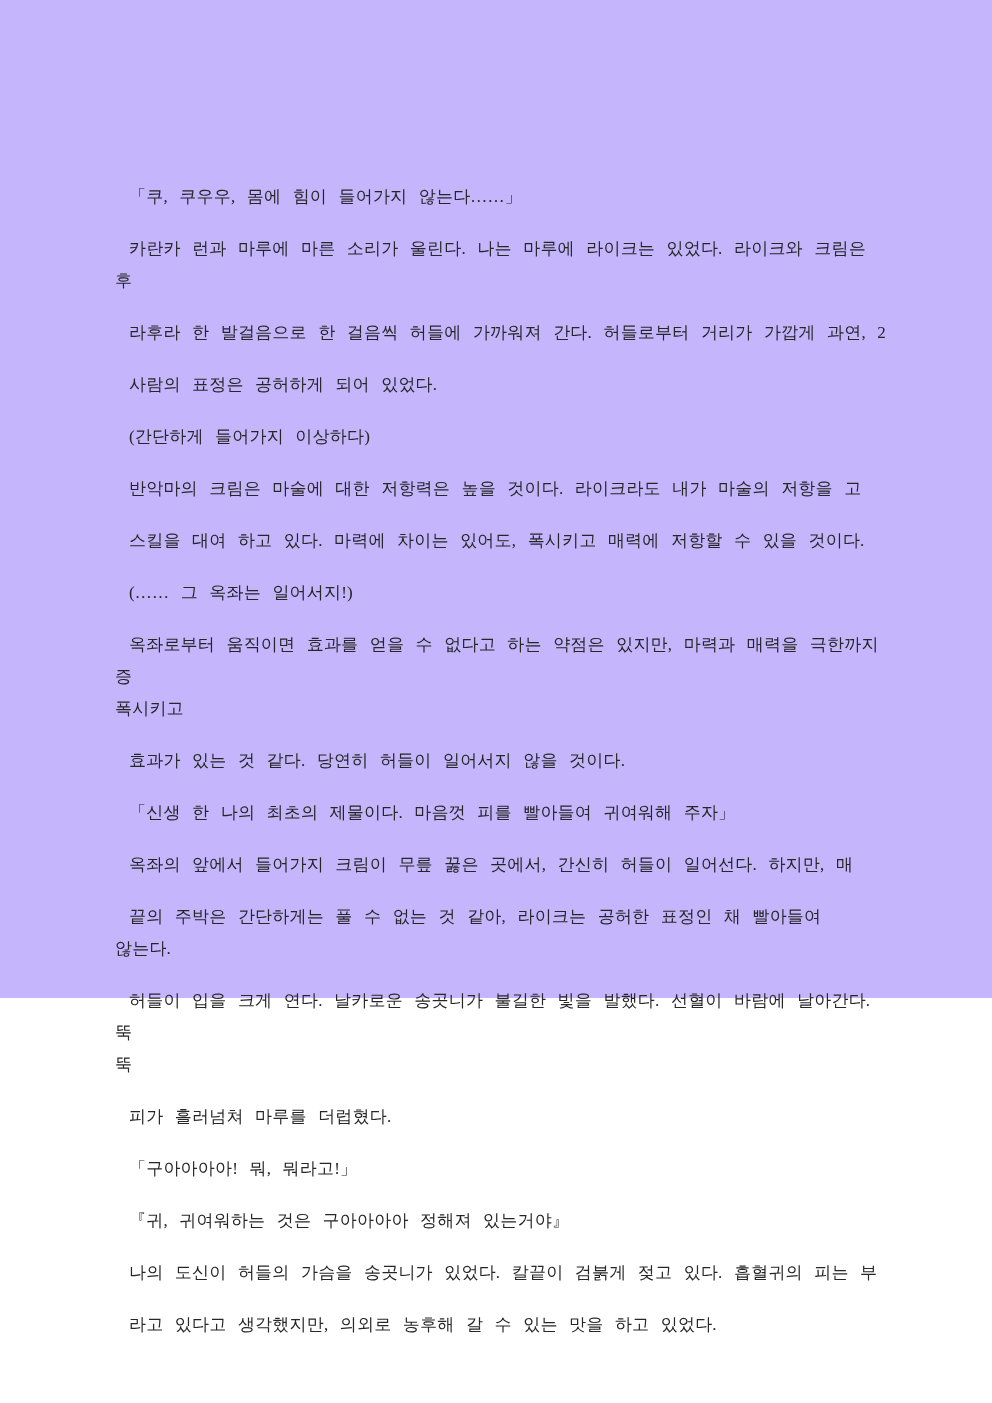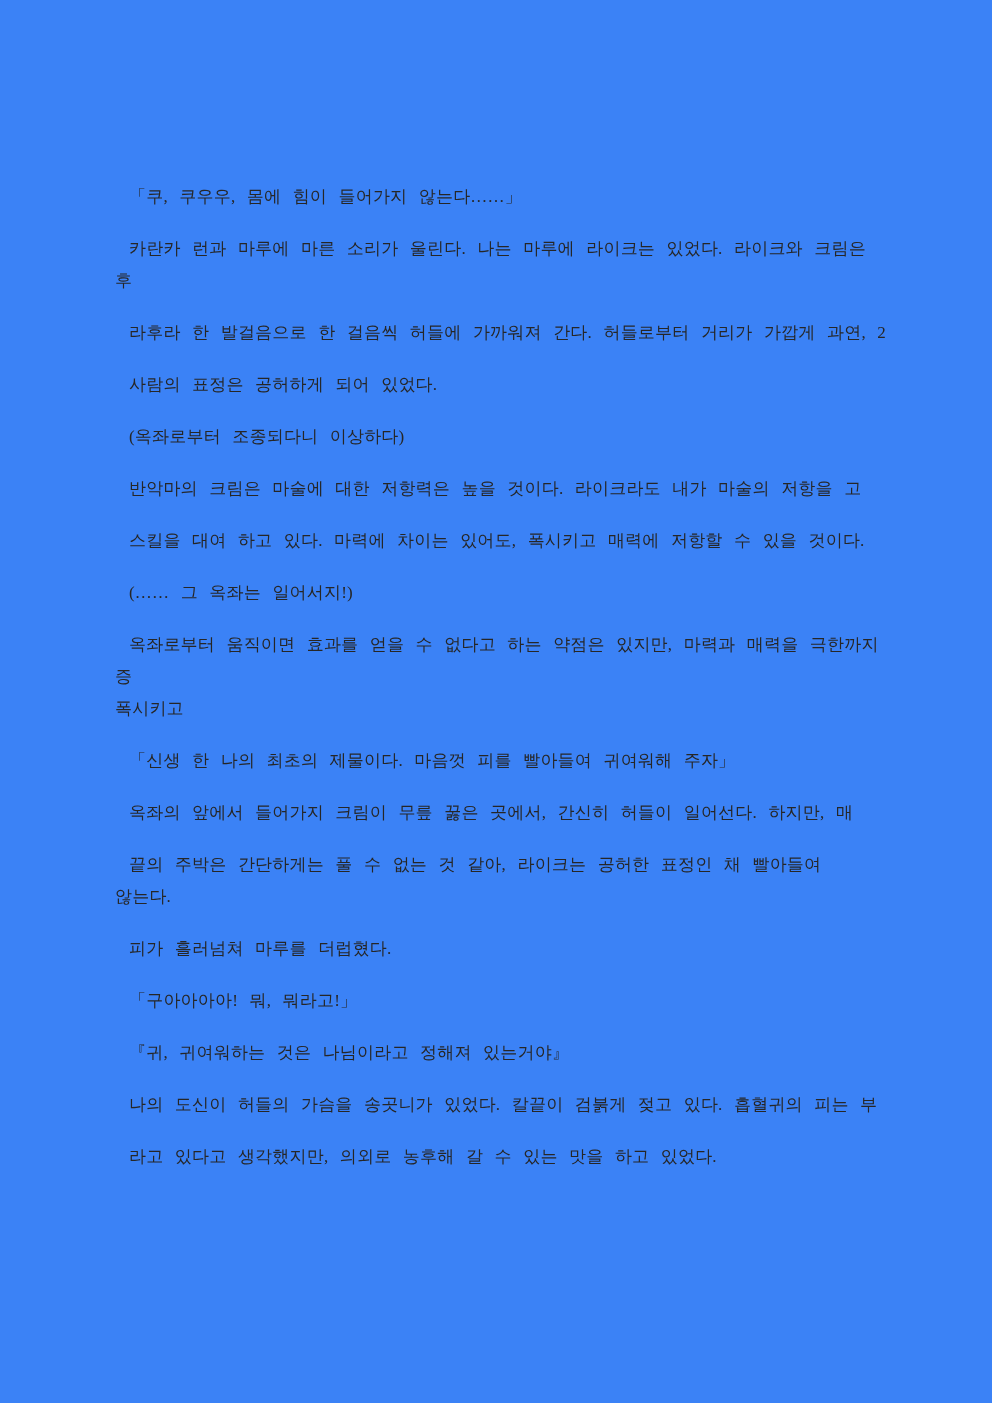--- a/index.html
+++ b/index.html
@@ -9,22 +9,22 @@
   }
   body {
     width: 992px;
     height: 1403px;
     overflow: hidden;
     font-family: "Liberation Serif", serif;
   }
   .page {
     position: relative;
     width: 992px;
-    height: 1403px;
-    background: #3b82f6;
+    height: 998px;
+    background: #c4b5fd;
   }
   .doc {
     position: absolute;
     top: 181px;
     left: 115px;
     width: 773px;
   }
   .para {
     margin: 0 0 20px 0;
     padding: 0;
@@ -42,28 +42,31 @@
 </head>
 <body>
 
 <div class="page">
   <div class="doc">
     <p class="para">「쿠, 쿠우우, 몸에 힘이 들어가지 않는다……」</p>
     <p class="para">카란카 런과 마루에 마른 소리가 울린다. 나는 마루에 라이크는 있었다. 라이크와 크림은
 후</p>
     <p class="para">라후라 한 발걸음으로 한 걸음씩 허들에 가까워져 간다. 허들로부터 거리가 가깝게 과연, 2</p>
     <p class="para">사람의 표정은 공허하게 되어 있었다.</p>
-    <p class="para">(옥좌로부터 조종되다니 이상하다)</p>
+    <p class="para">(간단하게 들어가지 이상하다)</p>
     <p class="para">반악마의 크림은 마술에 대한 저항력은 높을 것이다. 라이크라도 내가 마술의 저항을 고</p>
     <p class="para">스킬을 대여 하고 있다. 마력에 차이는 있어도, 폭시키고 매력에 저항할 수 있을 것이다.</p>
     <p class="para">(…… 그 옥좌는 일어서지!)</p>
     <p class="para">옥좌로부터 움직이면 효과를 얻을 수 없다고 하는 약점은 있지만, 마력과 매력을 극한까지 증
 폭시키고</p>
+    <p class="para">효과가 있는 것 같다. 당연히 허들이 일어서지 않을 것이다.</p>
     <p class="para">「신생 한 나의 최초의 제물이다. 마음껏 피를 빨아들여 귀여워해 주자」</p>
     <p class="para">옥좌의 앞에서 들어가지 크림이 무릎 꿇은 곳에서, 간신히 허들이 일어선다. 하지만, 매</p>
     <p class="para">끝의 주박은 간단하게는 풀 수 없는 것 같아, 라이크는 공허한 표정인 채 빨아들여 않는다.</p>
+    <p class="para">허들이 입을 크게 연다. 날카로운 송곳니가 불길한 빛을 발했다. 선혈이 바람에 날아간다. 뚝
+뚝</p>
     <p class="para">피가 흘러넘쳐 마루를 더럽혔다.</p>
     <p class="para">「구아아아아! 뭐, 뭐라고!」</p>
-    <p class="para">『귀, 귀여워하는 것은 나님이라고 정해져 있는거야』</p>
+    <p class="para">『귀, 귀여워하는 것은 구아아아아 정해져 있는거야』</p>
     <p class="para">나의 도신이 허들의 가슴을 송곳니가 있었다. 칼끝이 검붉게 젖고 있다. 흡혈귀의 피는 부</p>
     <p class="para">라고 있다고 생각했지만, 의외로 농후해 갈 수 있는 맛을 하고 있었다.</p>
   </div>
 </div>
 
 </body></html>

